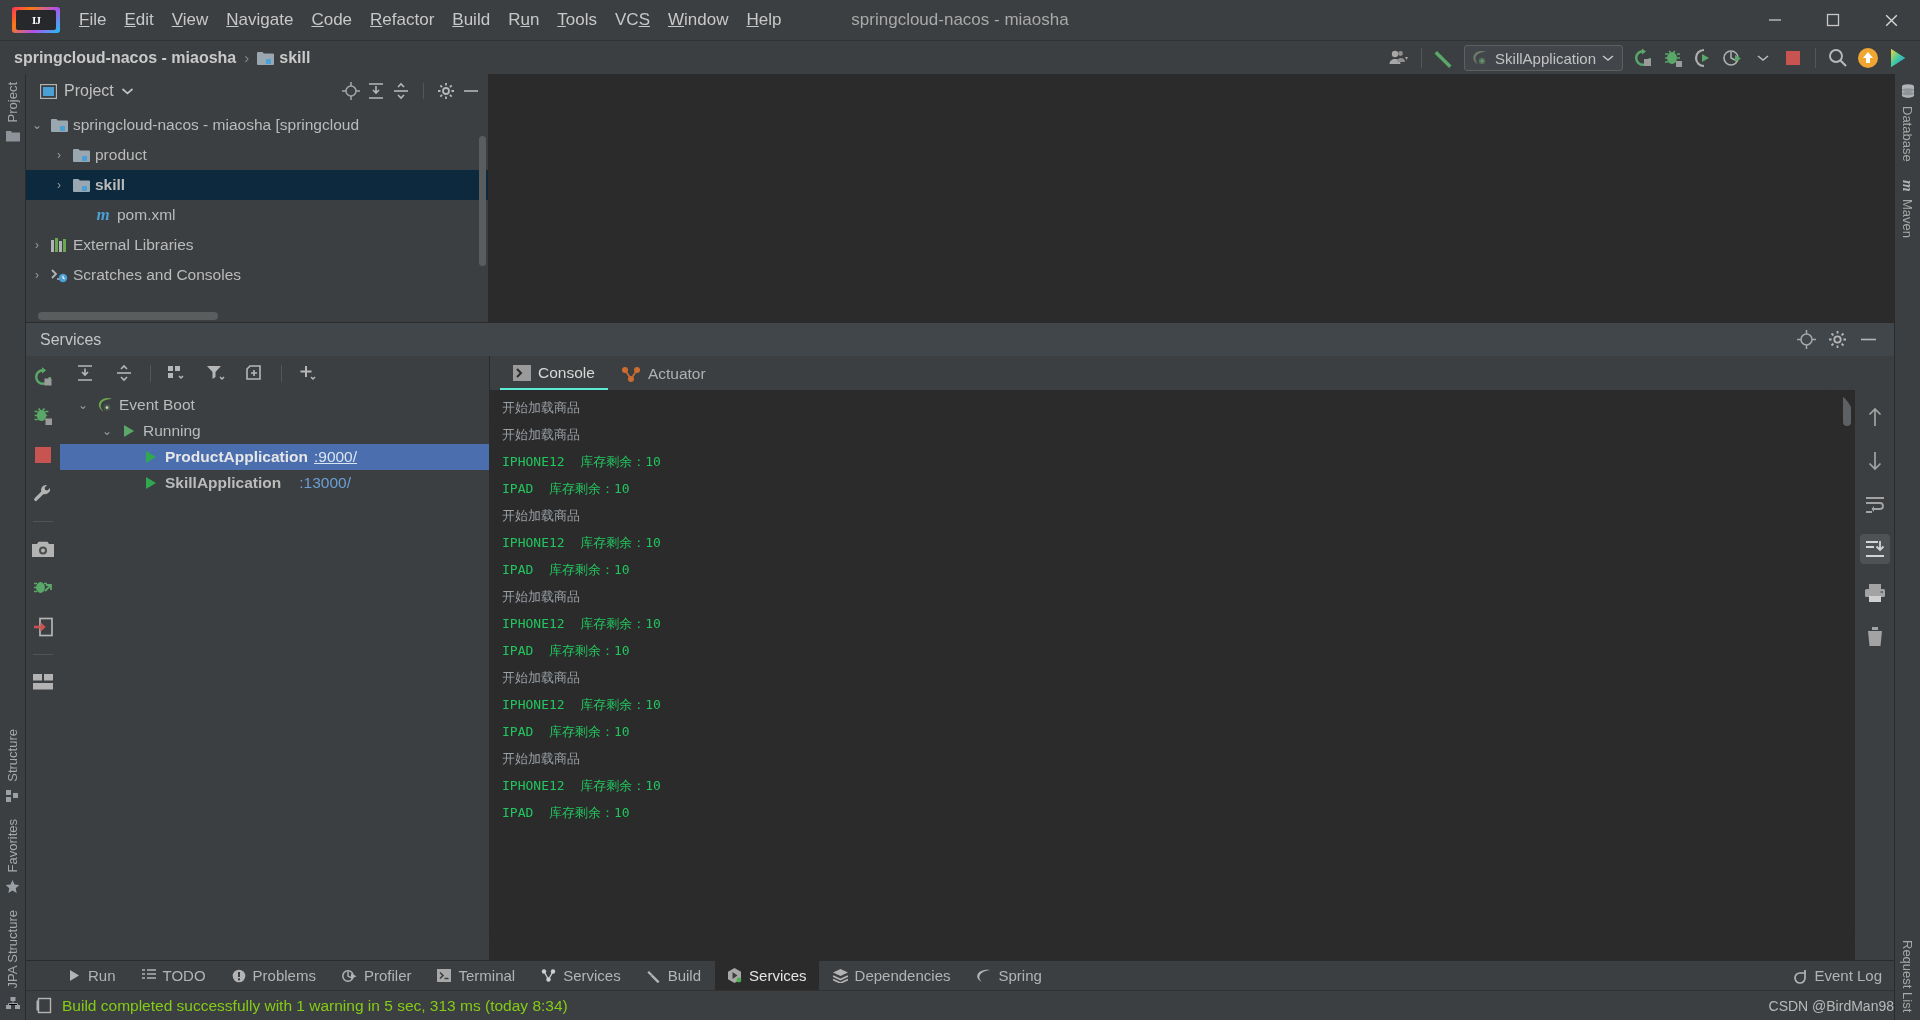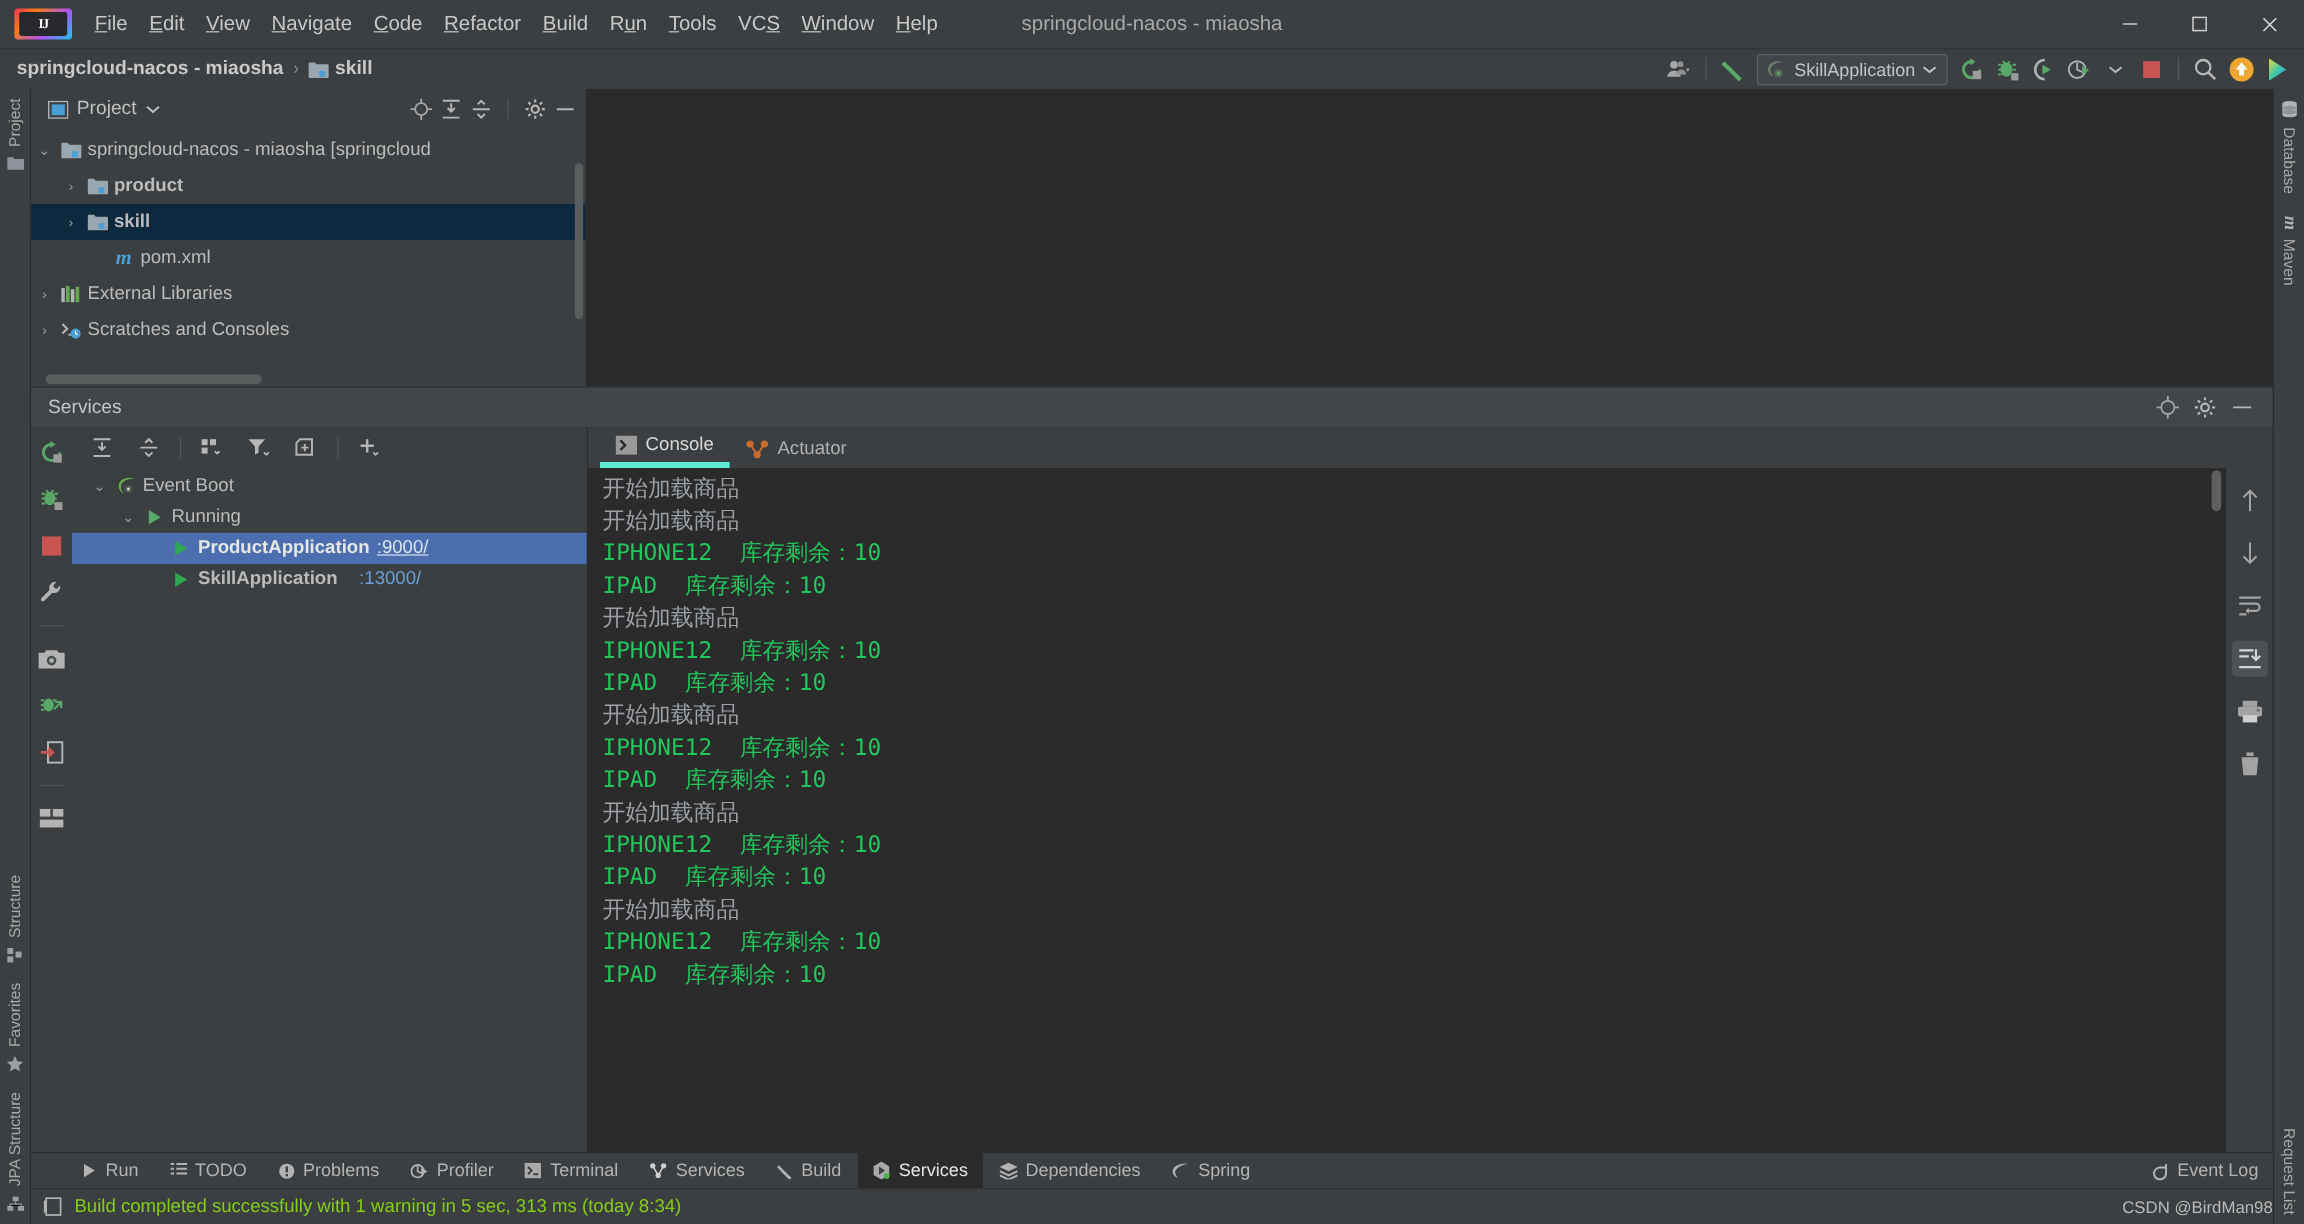--- a/index.html
+++ b/index.html
@@ -101,26 +101,26 @@
   .sv-tree { flex: 1 1 auto; padding-top: 2px; overflow: hidden; }
   .srow { height: 26px; display: flex; align-items: center; font-size: 15.5px; color: #bbbbbb; white-space: nowrap; }
   .srow.sel { background: #4b6eaf; color: #e6e6e6; }
   .srow b { font-weight: bold; }
   .port { color: #6c9fd6; }
   .srow.sel .port { color: #d8e4f0; text-decoration: underline; }
 
   .sv-console-panel { flex: 1 1 auto; display: flex; flex-direction: column; min-width: 0; background: #2b2b2b; }
   .cons-tabs { height: 34px; display: flex; align-items: flex-end; padding-left: 10px; flex: 0 0 34px; background: #3c3f41; }
   .ctab { height: 33px; display: flex; align-items: center; gap: 7px; padding: 0 13px; font-size: 15.5px; color: #b0b0b0; }
-  .ctab.active { color: #d8d8d8; border-bottom: 5px solid #5eead4; }
+  .ctab.active { color: #d8d8d8; border-bottom: 2px solid #5eead4; }
   .cons-body { flex: 1 1 auto; display: flex; min-height: 0; }
   .cons-text {
     flex: 1 1 auto; background: #2b2b2b; overflow: hidden;
-    font-family: "DejaVu Sans Mono", monospace; font-size: 19px; color: #a9b7c6;
-    padding: 4px 0 0 12px; position: relative; min-width: 0;
+    font-family: "DejaVu Sans Mono", monospace; font-size: 13px; color: #a9b7c6;
+    padding: 4px 0 0 12px; position: relative; min-width: 0; border-radius: 30px;
   }
   .cline { height: 27px; line-height: 27px; white-space: pre; color: #22c55e; }
   .cline.dim { color: #9aa0a6; }
   .cons-vscroll { position: absolute; right: 3px; top: 2px; width: 8px; height: 34px; background: #5e6163; border-radius: 4px; }
   .cons-right { width: 40px; flex: 0 0 40px; background: #3c3f41; display: flex; flex-direction: column; align-items: center; padding-top: 12px; gap: 14px; border-left: 1px solid #2b2b2b; }
   .cons-right .ibtn.active { background: #4e5254; border-radius: 4px; }
   .ibtn { width: 30px; height: 30px; display: flex; align-items: center; justify-content: center; }
 
   
   .bottom-tabs { height: 30px; flex: 0 0 30px; background: #3c3f41; display: flex; align-items: center; padding-left: 30px; gap: 2px; border-top: 1px solid #2b2b2b; position: relative; }
@@ -394,21 +394,21 @@
               <span class="tlabel">springcloud-nacos - miaosha [springcloud</span>
             </div>
             <div class="trow" style="padding-left:22px">
               <span class="twist">›</span>
               <span class="tico">
                 <svg width="17" height="14" viewBox="0 0 17 14">
                     <path d="M0 2a1 1 0 011-1h4.5l1.3 1.6H16a1 1 0 011 1V13a1 1 0 01-1 1H1a1 1 0 01-1-1z" fill="#9aa7b0"></path>
                     <rect x="9" y="8" width="5" height="5" fill="#4a9fd4"></rect>
                   </svg>
               </span>
-              <span class="tlabel" style="font-weight:bold">product</span>
+              <span class="tlabel" style="font-weight:normal">product</span>
             </div>
             <div class="trow sel" style="padding-left:22px">
               <span class="twist">›</span>
               <span class="tico">
                 <svg width="17" height="14" viewBox="0 0 17 14">
                     <path d="M0 2a1 1 0 011-1h4.5l1.3 1.6H16a1 1 0 011 1V13a1 1 0 01-1 1H1a1 1 0 01-1-1z" fill="#9aa7b0"></path>
                     <rect x="9" y="8" width="5" height="5" fill="#4a9fd4"></rect>
                   </svg>
               </span>
               <span class="tlabel" style="font-weight:bold">skill</span>

